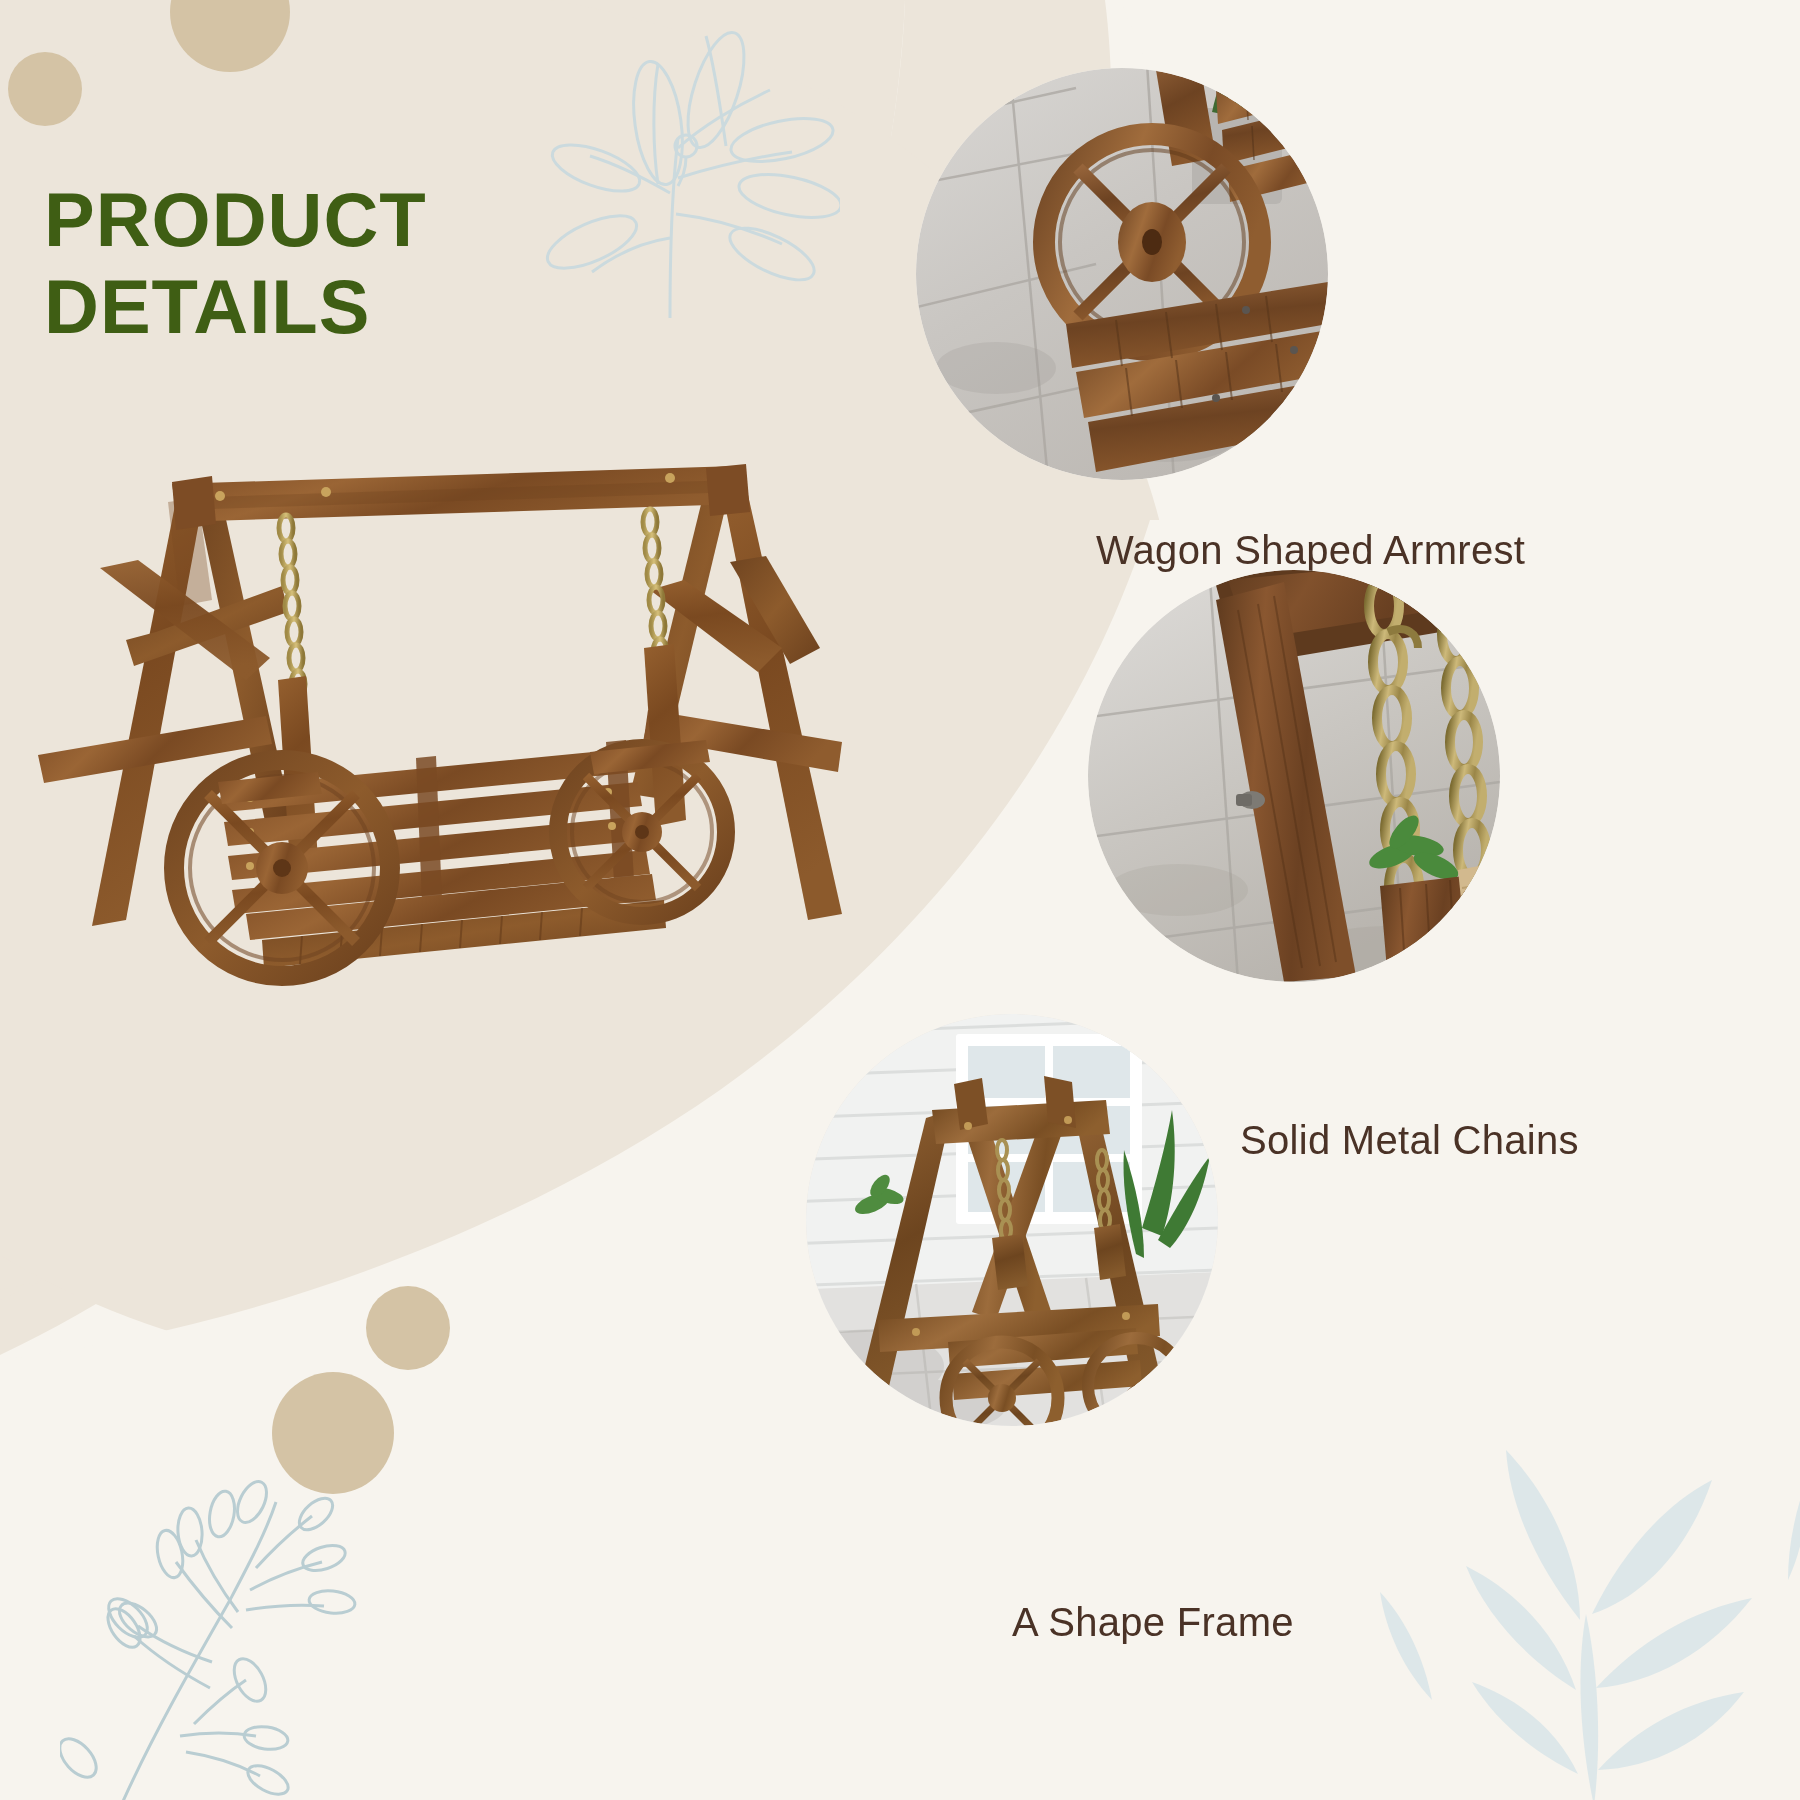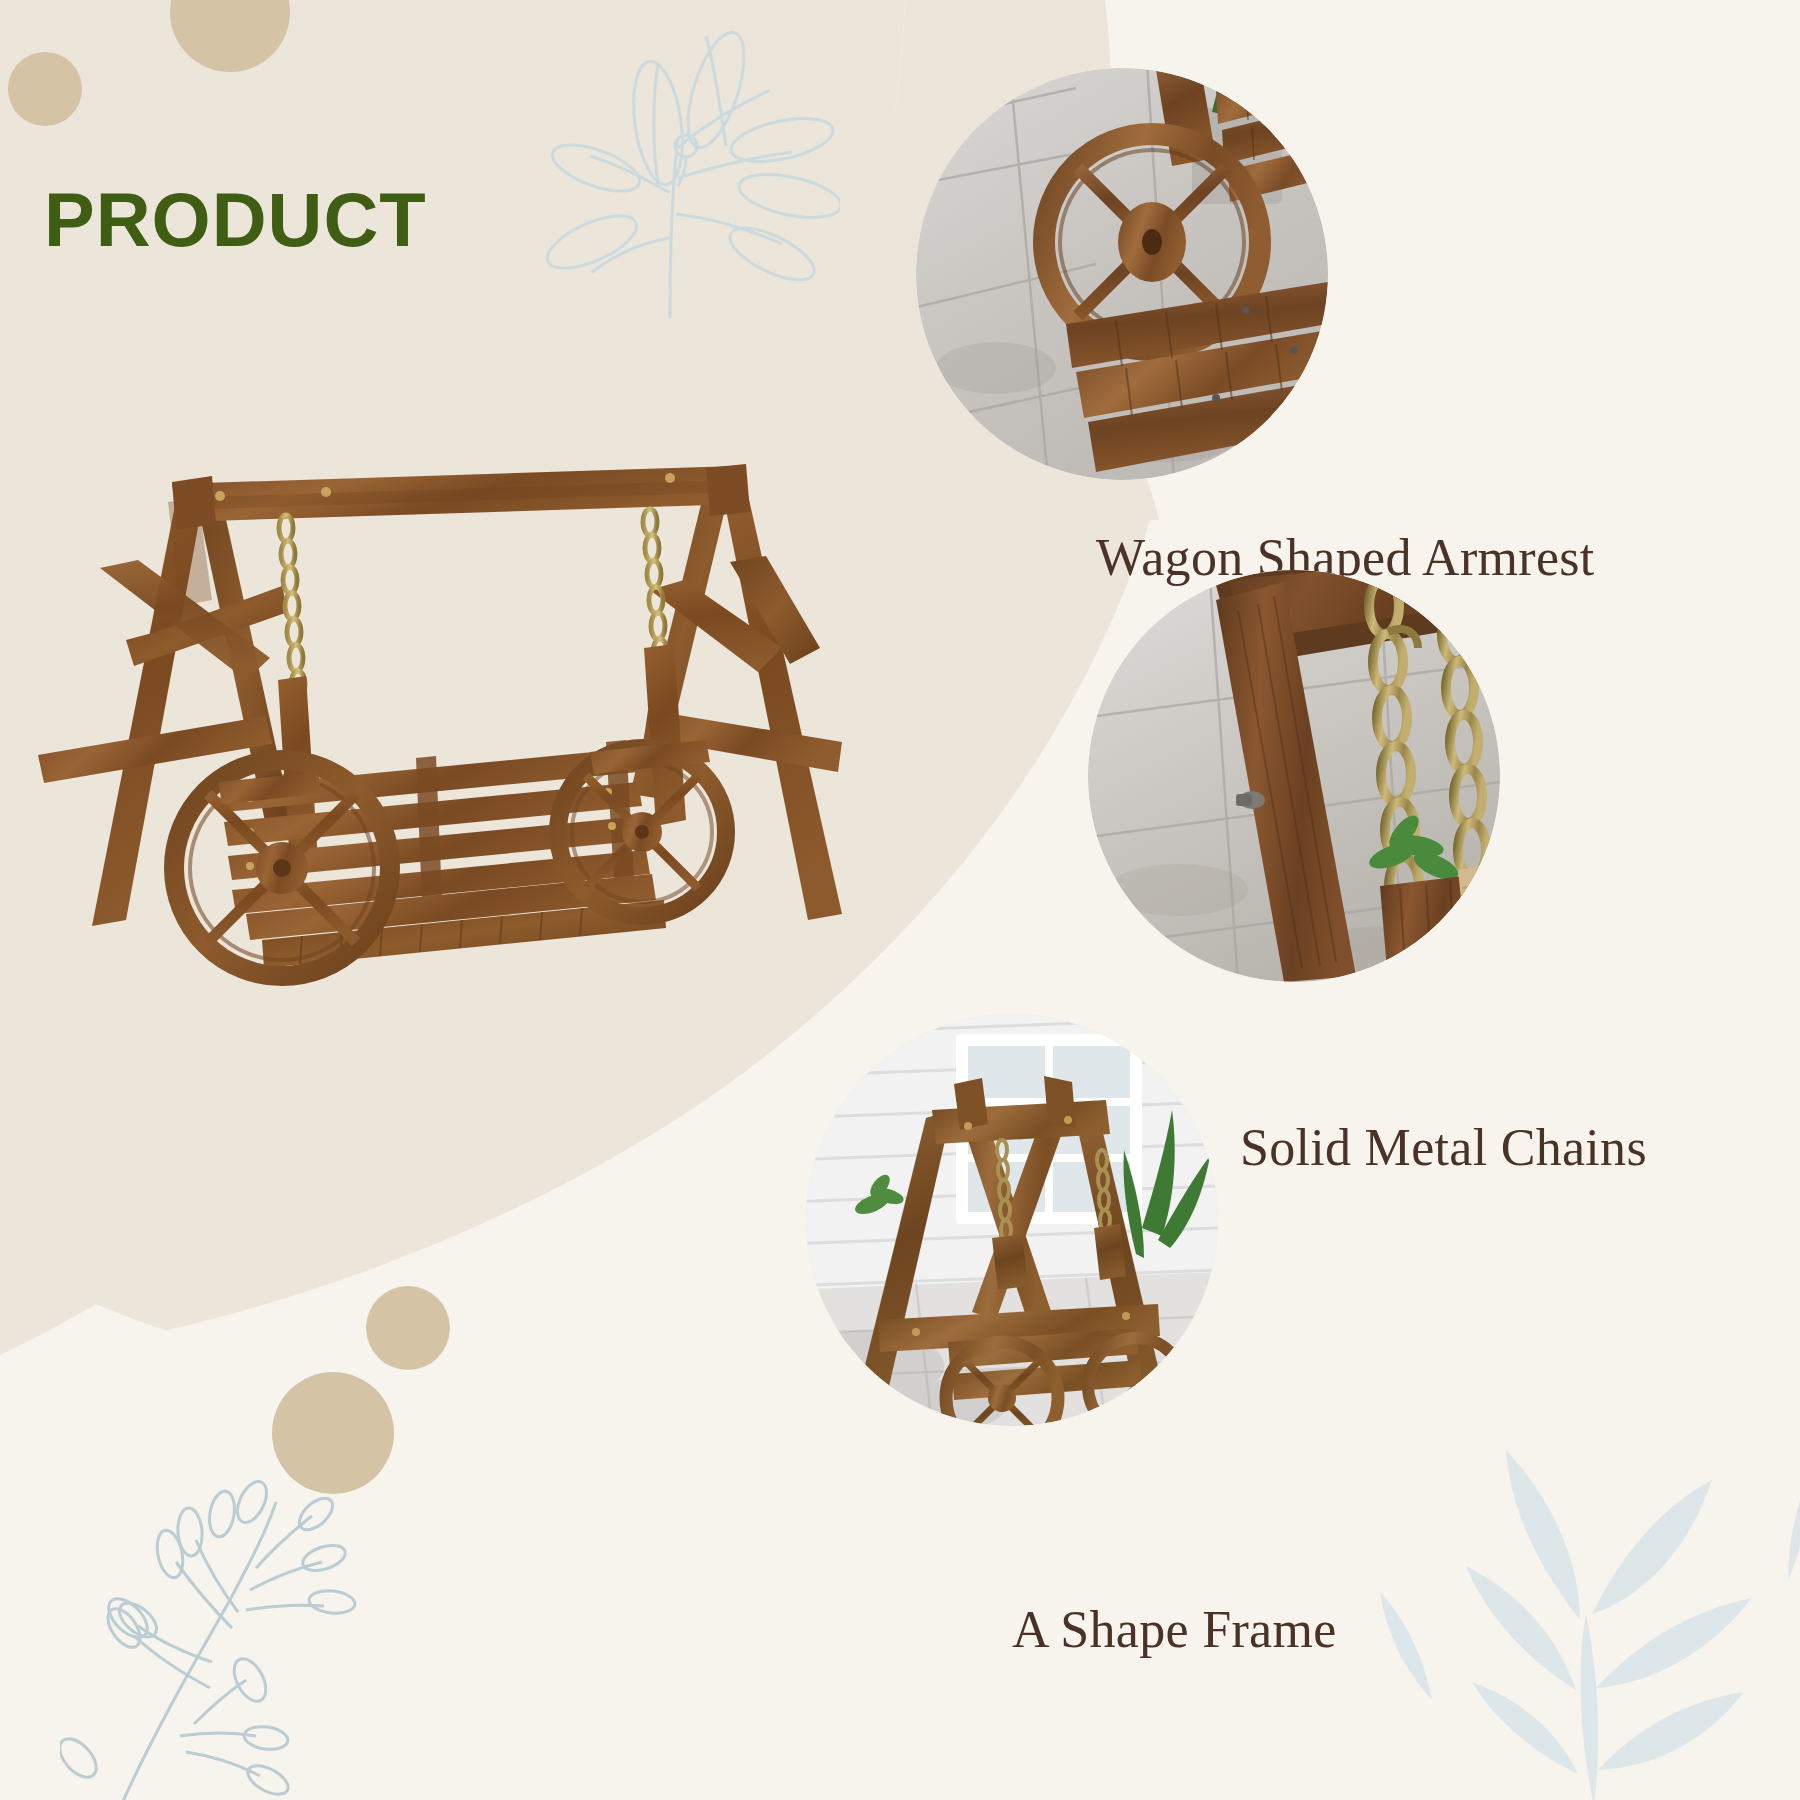--- a/index.html
+++ b/index.html
@@ -33,22 +33,22 @@
   .hero{position:absolute;left:30px;top:380px;width:860px;height:700px;}
 
   
   .feature{position:absolute;}
   .circle{
     position:absolute;border-radius:50%;overflow:hidden;
     background:#ece9e4;
   }
   .caption{
     position:absolute;
-    font-size:52px;color:#4a3226;letter-spacing:0.3px;
-    font-family:Liberation Serif, serif;
+    font-size:40px;color:#4a3226;letter-spacing:0.3px;
+    font-family:Liberation Sans, sans-serif;
     white-space:nowrap;
   }
 
   
   .f1-circle{left:916px;top:68px;width:412px;height:412px;}
   .f1-cap{left:1096px;top:528px;}
   
   .f2-circle{left:1088px;top:570px;width:412px;height:412px;}
   .f2-cap{left:1240px;top:1118px;}
   
@@ -149,20 +149,21 @@
       <path d="M216,318 C258,272 312,240 372,228 C330,282 272,314 216,318Z"></path>
       <path d="M198,404 C156,384 116,352 92,312 C142,330 178,362 198,404Z"></path>
       <path d="M218,400 C256,358 308,330 364,322 C326,372 272,398 218,400Z"></path>
       <path d="M52,330 C24,300 6,262 0,222 C26,250 44,288 52,330Z"></path>
       <path d="M408,210 C422,180 428,146 426,112 C414,146 408,178 408,210Z"></path>
     </g>
   </svg>
 
   <div class="title">
     <span>PRODUCT</span>
+    <span class="l2">DETAILS</span>
   </div>
 
   <svg class="hero" viewBox="0 0 860 700" width="860" height="700">
     <defs>
       <linearGradient id="wd1" x1="0" y1="0" x2="1" y2="0.3">
         <stop offset="0%" stop-color="#7d4c25"></stop>
         <stop offset="35%" stop-color="#9a6535"></stop>
         <stop offset="62%" stop-color="#7a4a23"></stop>
         <stop offset="100%" stop-color="#8f5c2e"></stop>
       </linearGradient>

